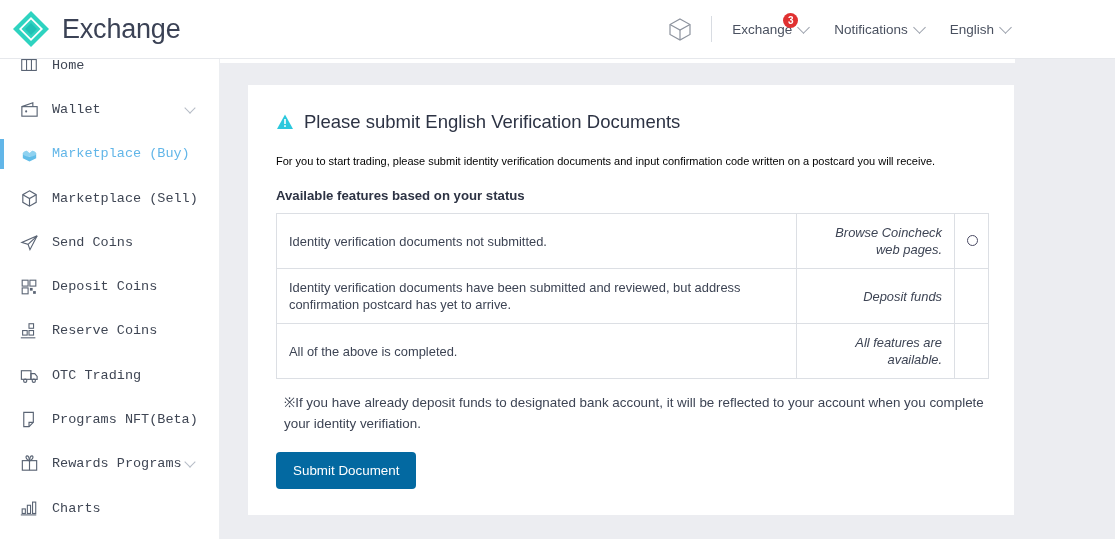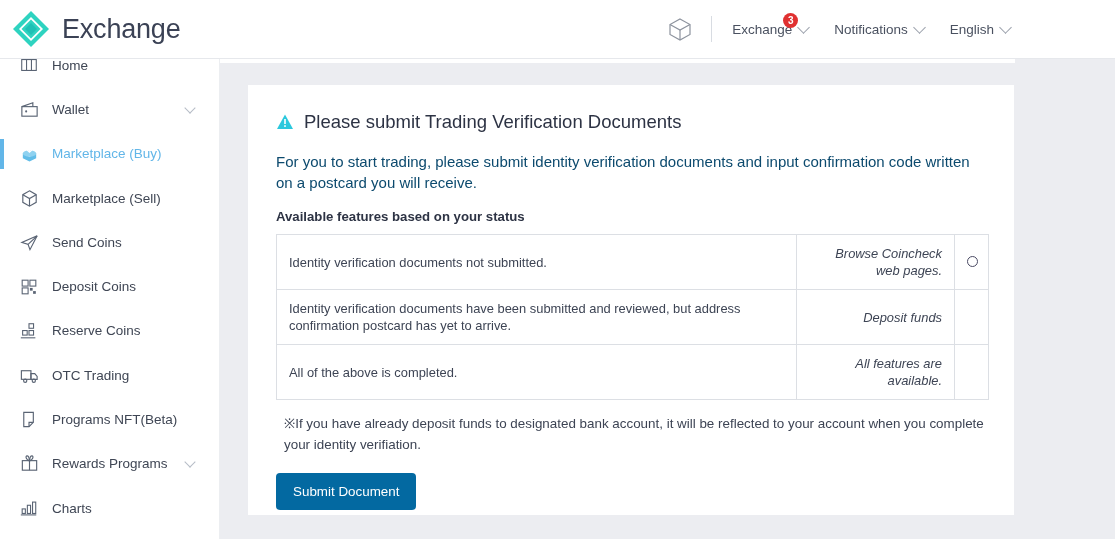--- a/index.html
+++ b/index.html
@@ -52,21 +52,21 @@
   
   .sidebar {
     position: absolute; top: 59px; left: 0; width: 220px; height: 480px;
     background: #ffffff; border-right: 1px solid #eceef1;
     overflow: hidden; z-index: 20;
   }
   .nav-scroll { position: absolute; top: -16px; left: 0; width: 220px; }
   .nav-item {
     position: relative; display: flex; align-items: center;
     height: 44.3px; padding-left: 18px; cursor: pointer;
-    font-size: 13.5px; color: #3f4654;
+    font-size: 13.5px; color: #3f4654; font-family: Liberation Mono, monospace;
   }
   .nav-item .ico {
     width: 22px; height: 22px; flex: 0 0 22px;
     display: flex; align-items: center; justify-content: center;
     margin-right: 12px;
   }
   .nav-item .label { flex: 1 1 auto; white-space: nowrap; }
   .nav-item .nav-chev {
     width: 8px; height: 8px; margin-right: 26px; margin-bottom: 3px;
     border-right: 1.4px solid #b6bcc6; border-bottom: 1.4px solid #b6bcc6;
@@ -93,21 +93,21 @@
   }
   .card-inner { padding: 26px 28px 0 28px; }
 
   .card-title {
     display: flex; align-items: center;
     font-size: 18.5px; color: #2d3344; font-weight: 400; margin: 0 0 18px 0;
   }
   .warn-ico { width: 18px; height: 18px; margin-right: 10px; flex: 0 0 18px; }
 
   .card-para {
-    font-size: 15px; line-height: 21px; color: #0c4a6e;
+    font-size: 11px; line-height: 21px; color: #000000;
     margin: 0 0 16px 0; max-width: 700px;
   }
   .card-subhead {
     font-size: 13.2px; font-weight: 700; color: #2d3344; margin: 0 0 10px 0;
   }
 
   table.feat {
     border-collapse: collapse; width: 712px; table-layout: fixed;
     margin-bottom: 13px;
   }
@@ -325,21 +325,21 @@
       <div class="card-inner">
 
         <div class="card-title">
           <span class="warn-ico">
             <svg viewBox="0 0 18 18" width="18" height="18">
               <polygon points="9,1.5 17,16 1,16" fill="#2bc8dd"></polygon>
               <rect x="8.2" y="6" width="1.6" height="5" fill="#ffffff"></rect>
               <rect x="8.2" y="12.2" width="1.6" height="1.7" fill="#ffffff"></rect>
             </svg>
           </span>
-          <span>Please submit Trading Verification Documents</span>
+          <span>Please submit English Verification Documents</span>
         </div>
 
         <p class="card-para">For you to start trading, please submit identity verification documents and input confirmation code written on a postcard you will receive.</p>
 
         <p class="card-subhead">Available features based on your status</p>
 
         <table class="feat">
           <tbody>
             <tr>
               <td class="c-desc">Identity verification documents not submitted.</td>

